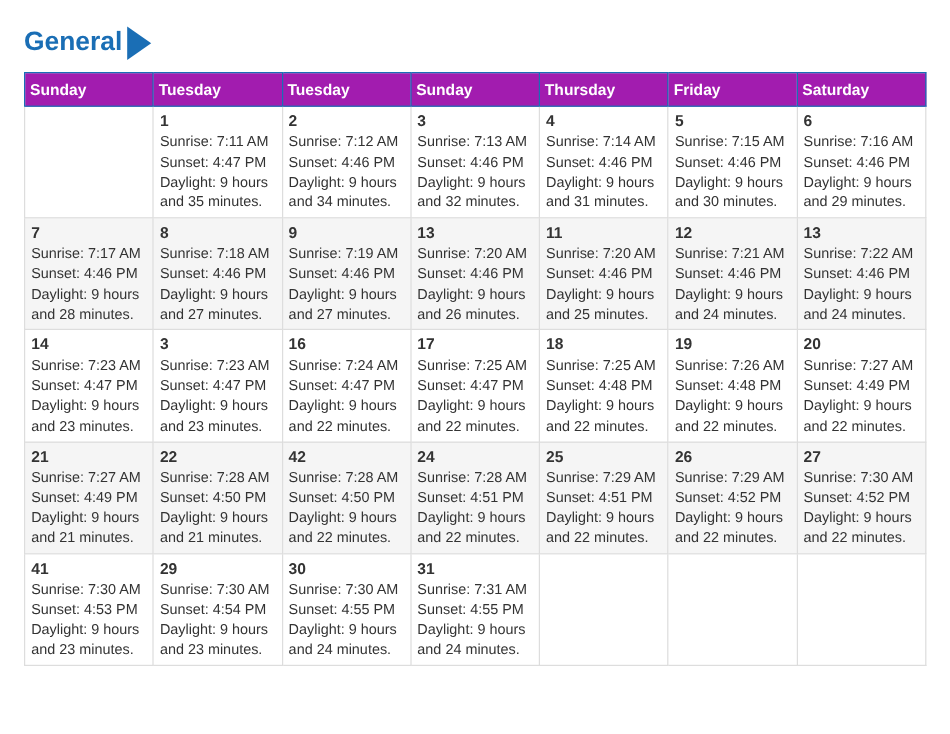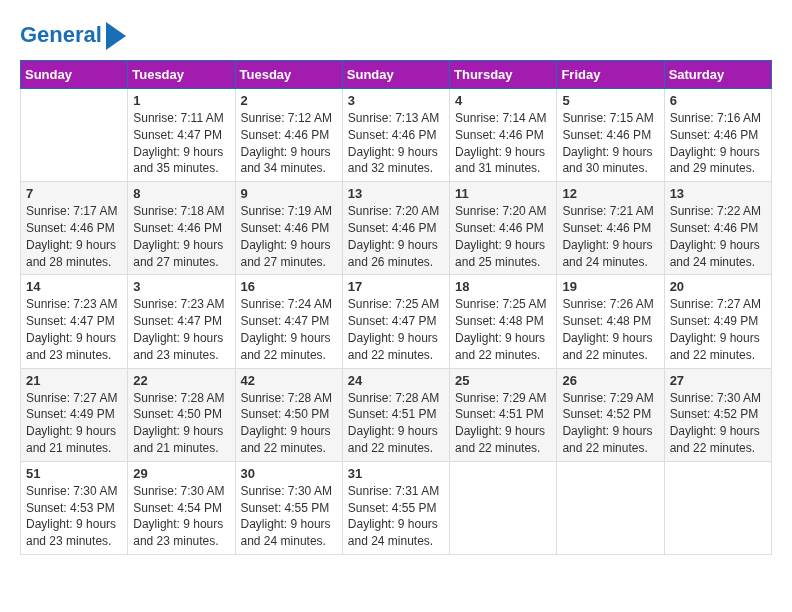--- a/index.html
+++ b/index.html
@@ -238,21 +238,21 @@
           <span class="day-number">26</span>
           <div class="day-info">Sunrise: 7:29 AM<br>Sunset: 4:52 PM<br>Daylight: 9 hours<br>and 22 minutes.</div>
         </td>
         <td>
           <span class="day-number">27</span>
           <div class="day-info">Sunrise: 7:30 AM<br>Sunset: 4:52 PM<br>Daylight: 9 hours<br>and 22 minutes.</div>
         </td>
       </tr>
       <tr>
         <td>
-          <span class="day-number">51</span>
+          <span class="day-number">41</span>
           <div class="day-info">Sunrise: 7:30 AM<br>Sunset: 4:53 PM<br>Daylight: 9 hours<br>and 23 minutes.</div>
         </td>
         <td>
           <span class="day-number">29</span>
           <div class="day-info">Sunrise: 7:30 AM<br>Sunset: 4:54 PM<br>Daylight: 9 hours<br>and 23 minutes.</div>
         </td>
         <td>
           <span class="day-number">30</span>
           <div class="day-info">Sunrise: 7:30 AM<br>Sunset: 4:55 PM<br>Daylight: 9 hours<br>and 24 minutes.</div>
         </td>

